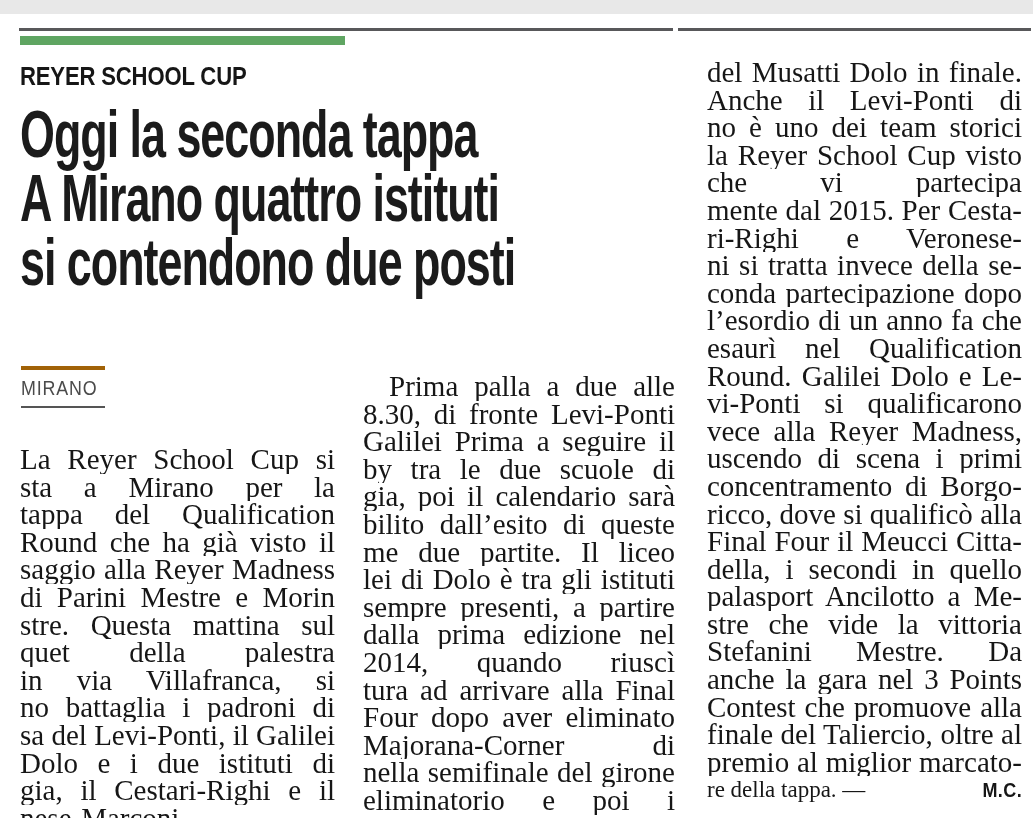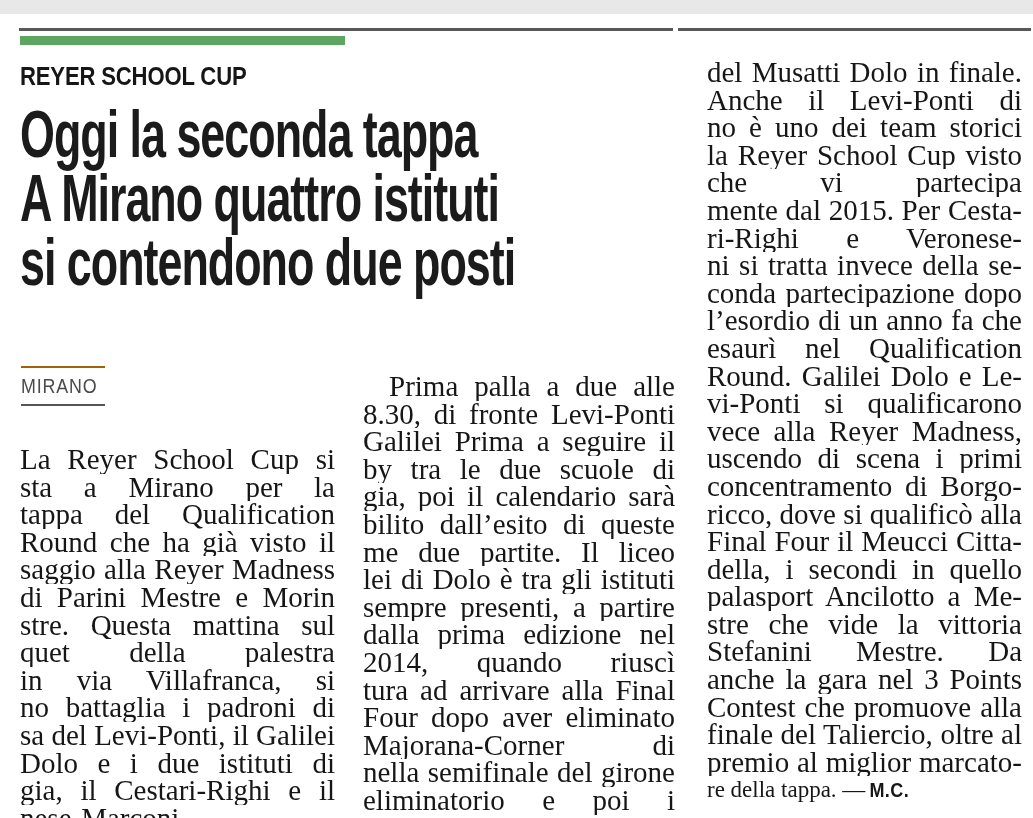--- a/index.html
+++ b/index.html
@@ -38,21 +38,21 @@
     font-family: "Liberation Sans", sans-serif;
     font-weight: bold; font-size: 66px; line-height: 64px;
     letter-spacing: -1.5px; color: #1b1b1b;
     transform: scaleX(0.68); transform-origin: left top;
   }
   .headline .hline { white-space: nowrap; }
 
   
   .dateline {
     position: absolute; left: 21px; top: 352px; width: 84px;
-    border-top: 2px solid #a16207; border-bottom: 2px solid #555555;
+    border-top: 4px solid #a16207; border-bottom: 2px solid #555555;
     padding: 6px 0 6px 0;
   }
   .dateline-text {
     display: inline-block;
     font-family: "Liberation Sans", sans-serif;
     font-size: 21px; line-height: 24px; letter-spacing: 1px;
     color: var(--dateline-gray, #4b4b4b);
     transform: scaleX(0.85); transform-origin: left center;
     white-space: nowrap;
   }
@@ -68,21 +68,21 @@
   .col1 { left: 20px;  top: 432px; width: 315px; }
   .col2 { left: 363px; top: 359px; width: 312px; }
   .col3 { left: 707px; top: 45px;  width: 315px; }
   .col1 .bodyline:last-child { text-align-last: left; }   
   .col2 .bodyline:first-child { padding-left: 26px; font-family: Liberation Serif, serif; }     
 
   
   .closing-line {
     position: absolute; left: 707px; top: 762px; width: 315px;
     height: 27.6px; line-height: 27.6px;
-    display: flex; align-items: baseline;
+    display: flex; justify-content: space-between; align-items: baseline;
     font-size: 23px; color: #161616;
   }
   .byline {
     display: inline-block;
     font-family: "Liberation Sans", sans-serif;
     font-weight: bold; font-size: 20px; letter-spacing: 0.5px;
     color: #161616;
     transform: scaleX(0.9); transform-origin: right center;
   }
 </style>

